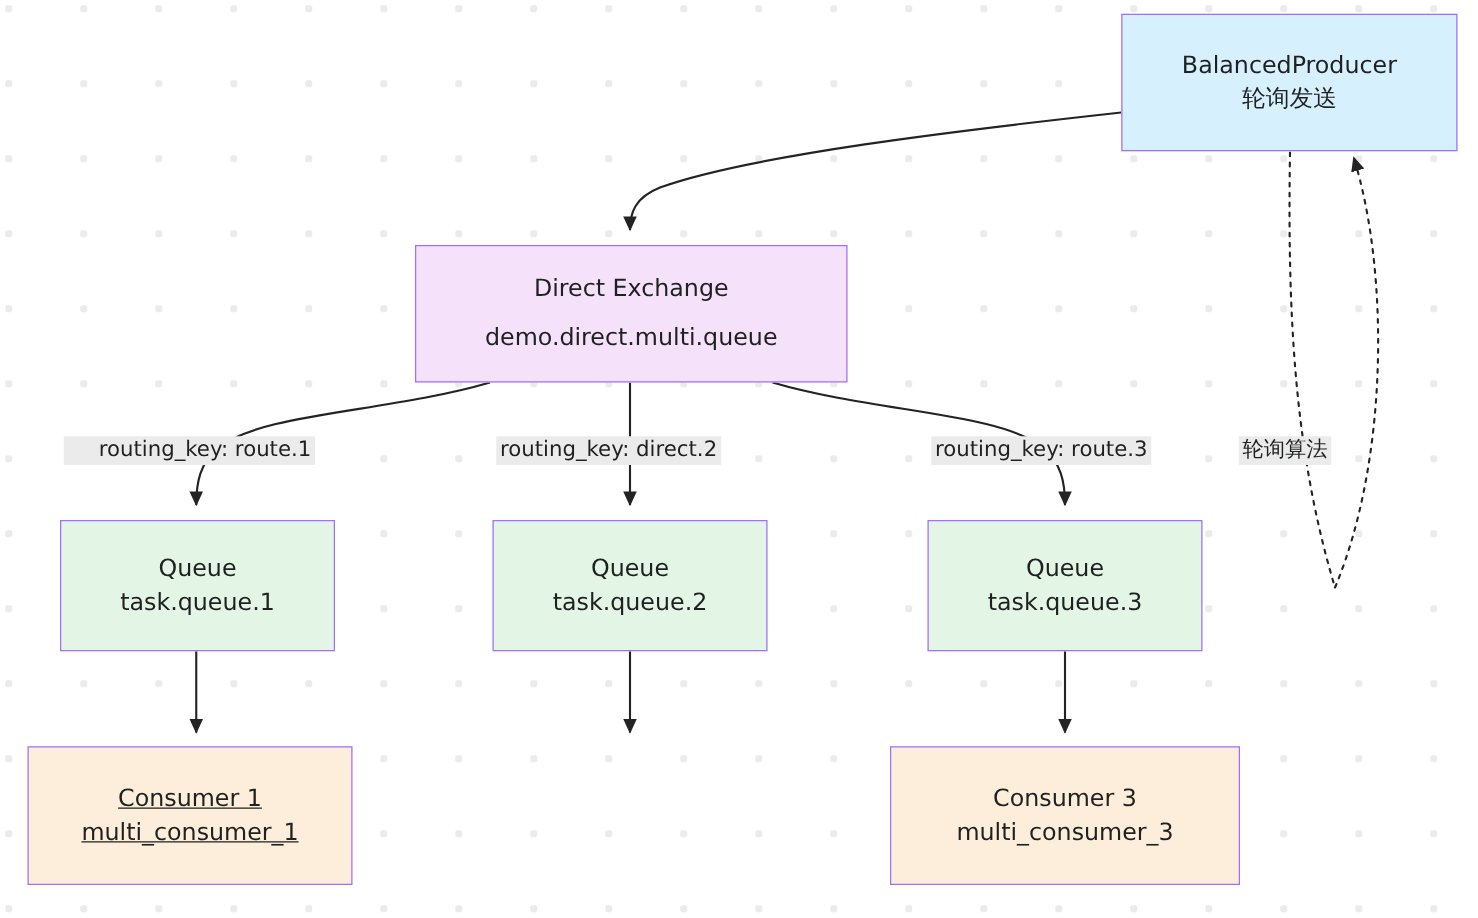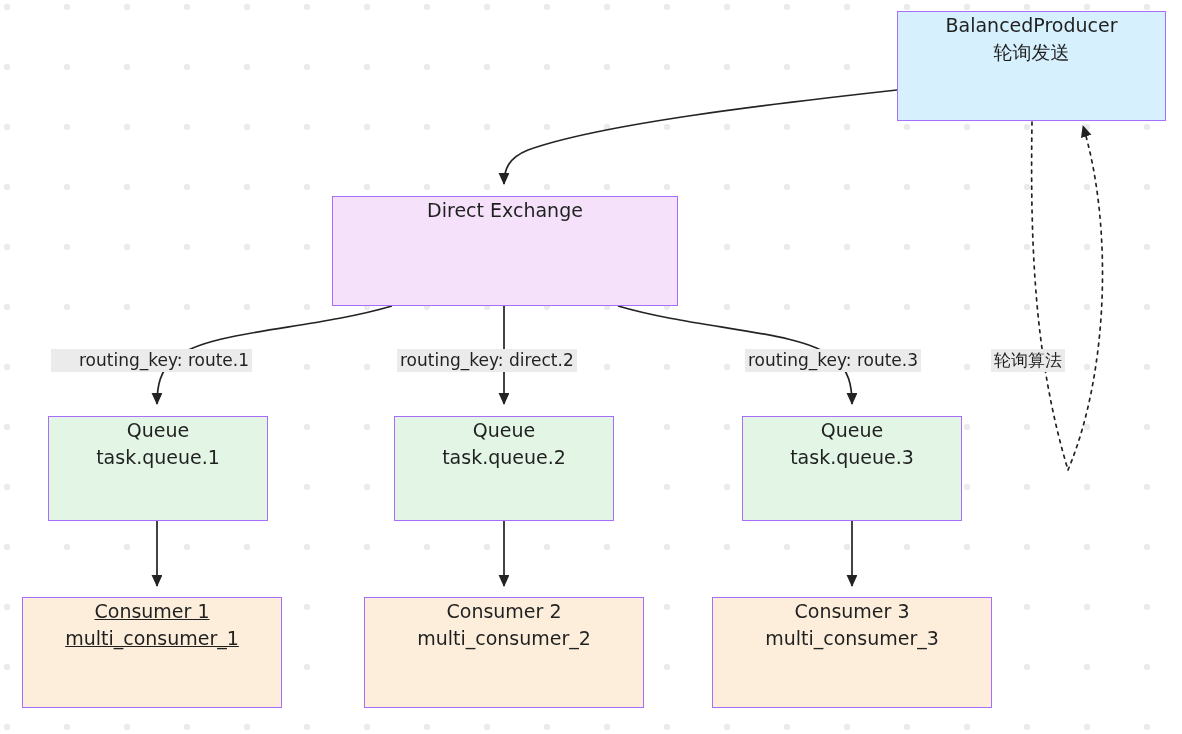--- a/index.html
+++ b/index.html
@@ -25,20 +25,21 @@
     height: 734px;
     pointer-events: none;
   }
   .node {
     position: absolute;
     box-sizing: border-box;
     border: 1.6px solid #a66efa;
     display: flex;
     flex-direction: column;
     align-items: center;
+    justify-content: center;
     color: #1f2020;
     font-size: 19px;
     line-height: 1.42;
     text-align: center;
     white-space: nowrap;
   }
   .node .line2 { }
   .node-producer { background: #d7f0fd; }
   .node-exchange { background: #f5e2fa; }
   .node-queue    { background: #e3f5e5; }
@@ -87,20 +88,21 @@
     <path d="M1068,470 C1110,370 1112,220 1083,126" fill="none" stroke="#232323" stroke-width="1.7" stroke-dasharray="3,5" stroke-linecap="round" marker-end="url(#arrow-dot)"></path>
   </svg>
 
   <div class="node node-producer" style="left:897px; top:11px; width:269px; height:110px;">
     <span>BalancedProducer</span>
     <span class="line2">轮询发送</span>
   </div>
 
   <div class="node node-exchange" style="left:332px; top:196px; width:346px; height:110px;gap:12px;">
     <span>Direct Exchange</span>
+    <span class="line2">demo.direct.multi.queue</span>
   </div>
 
   <div class="node node-queue" style="left:48px; top:416px; width:220px; height:105px;">
     <span>Queue</span>
     <span class="line2">task.queue.1</span>
   </div>
 
   <div class="node node-queue" style="left:394px; top:416px; width:220px; height:105px;">
     <span>Queue</span>
     <span class="line2">task.queue.2</span>
@@ -109,24 +111,20 @@
   <div class="node node-queue" style="left:742px; top:416px; width:220px; height:105px;">
     <span>Queue</span>
     <span class="line2">task.queue.3</span>
   </div>
 
   <div class="node node-consumer" style="left:22px; top:597px; width:260px; height:111px;text-decoration:underline;">
     <span>Consumer 1</span>
     <span class="line2">multi_consumer_1</span>
   </div>
 
-  <div class="node node-consumer" style="left:364px; top:597px; width:280px; height:111px;">
-    <span>Consumer 2</span>
-    <span class="line2">multi_consumer_2</span>
-  </div>
 
   <div class="node node-consumer" style="left:712px; top:597px; width:280px; height:111px;">
     <span>Consumer 3</span>
     <span class="line2">multi_consumer_3</span>
   </div>
 
   <div class="edge-label" style="left:51px; top:349px;padding-left:28px;">routing_key: route.1</div>
   <div class="edge-label" style="left:397px; top:349px;">routing_key: direct.2</div>
   <div class="edge-label" style="left:745px; top:349px;">routing_key: route.3</div>
   <div class="edge-label" style="left:991px; top:349px;">轮询算法</div>

